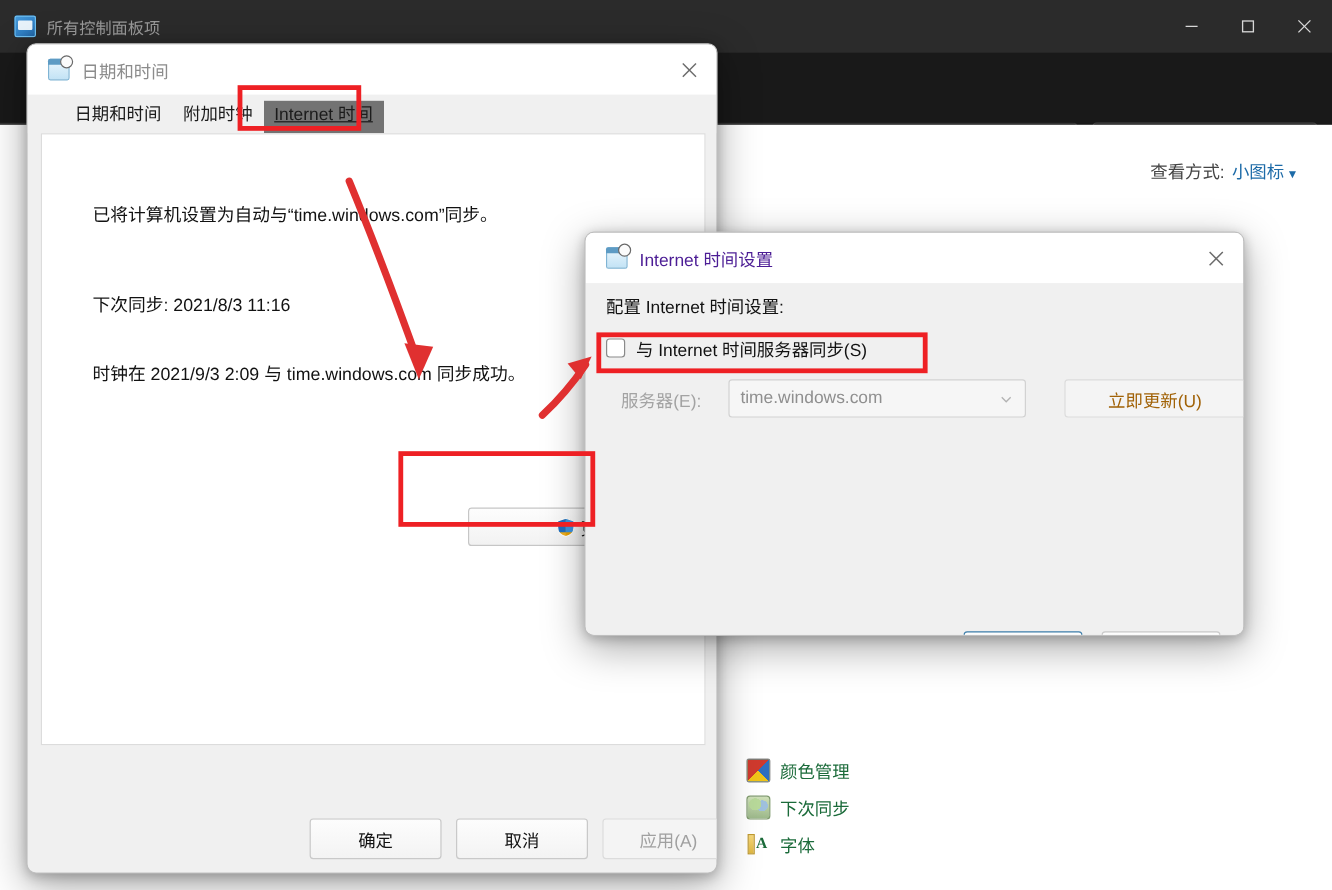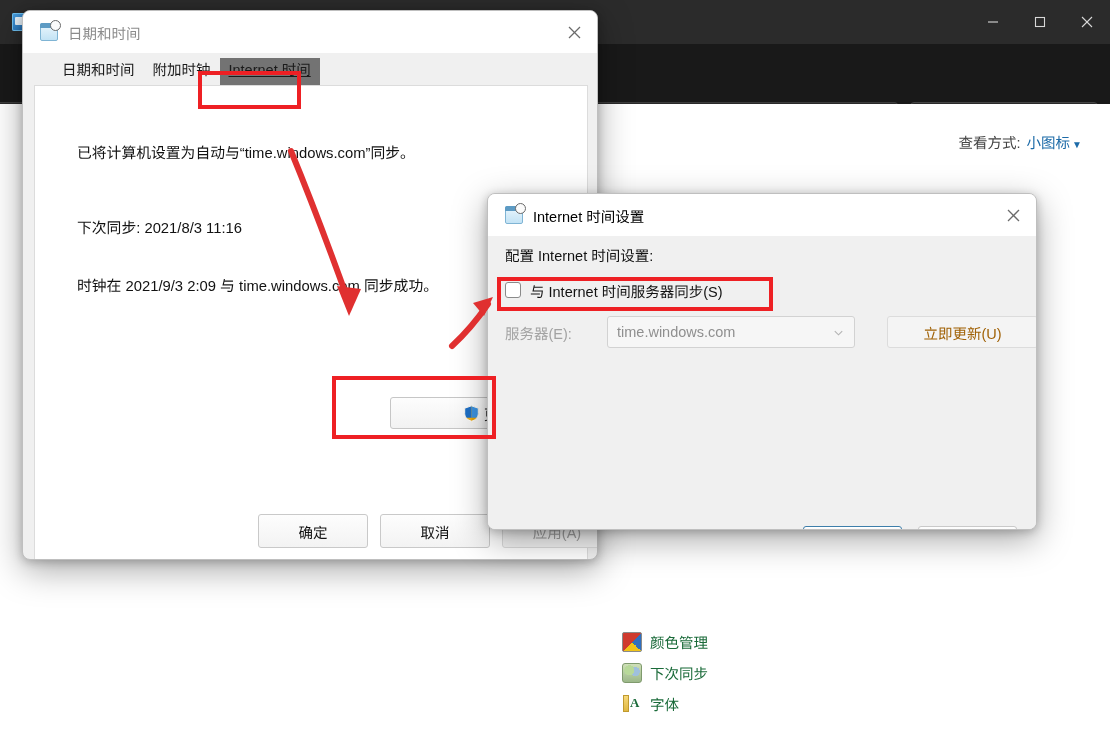--- a/index.html
+++ b/index.html
@@ -250,35 +250,35 @@
     background: #fbfbfb;
     border: 1.5px solid #6a6a6a;
     box-sizing: border-box;
   }
   .win-caption .cap-title {
     margin-left: 10px;
     font-size: 14.5px;
     color: #8c8c8c;
     white-space: nowrap;
   }
-  .win-caption .cap-title.dark { color: #000000; }
+  .win-caption .cap-title.dark { color: #4c1d95; }
   .win-caption .cap-close {
     position: absolute;
     right: 0; top: 0;
     width: 46px; height: 42px;
     display: flex;
     align-items: center;
     justify-content: center;
     color: #6b6b6b;
   }
 
   
   #dlg-datetime {
-    left: 22px; top: 10px;
-    width: 576px; height: 550px;
+    left: 22px; top: 36px;
+    width: 576px; height: 692px;
   }
   #dlg-datetime .win-caption { background: #ffffff; }
   #dt-tabstrip {
     position: absolute;
     left: 0; top: 42px;
     width: 100%;
     height: 32px;
     background: #f0f0f0;
     display: flex;
     align-items: flex-end;
@@ -414,21 +414,21 @@
   #its-server-row {
     position: absolute;
     left: 17px; top: 80px;
     width: 516px;
     height: 32px;
     display: flex;
     align-items: center;
   }
   #its-server-label {
     width: 92px;
-    text-align: left;
+    text-align: center;
     font-size: 14.5px;
     color: #a3a3a3;
     white-space: nowrap;
   }
   #its-server-combo {
     margin-left: 10px;
     width: 248px;
     height: 32px;
     background: #f6f6f6;
     border: 1px solid #d2d2d2;

